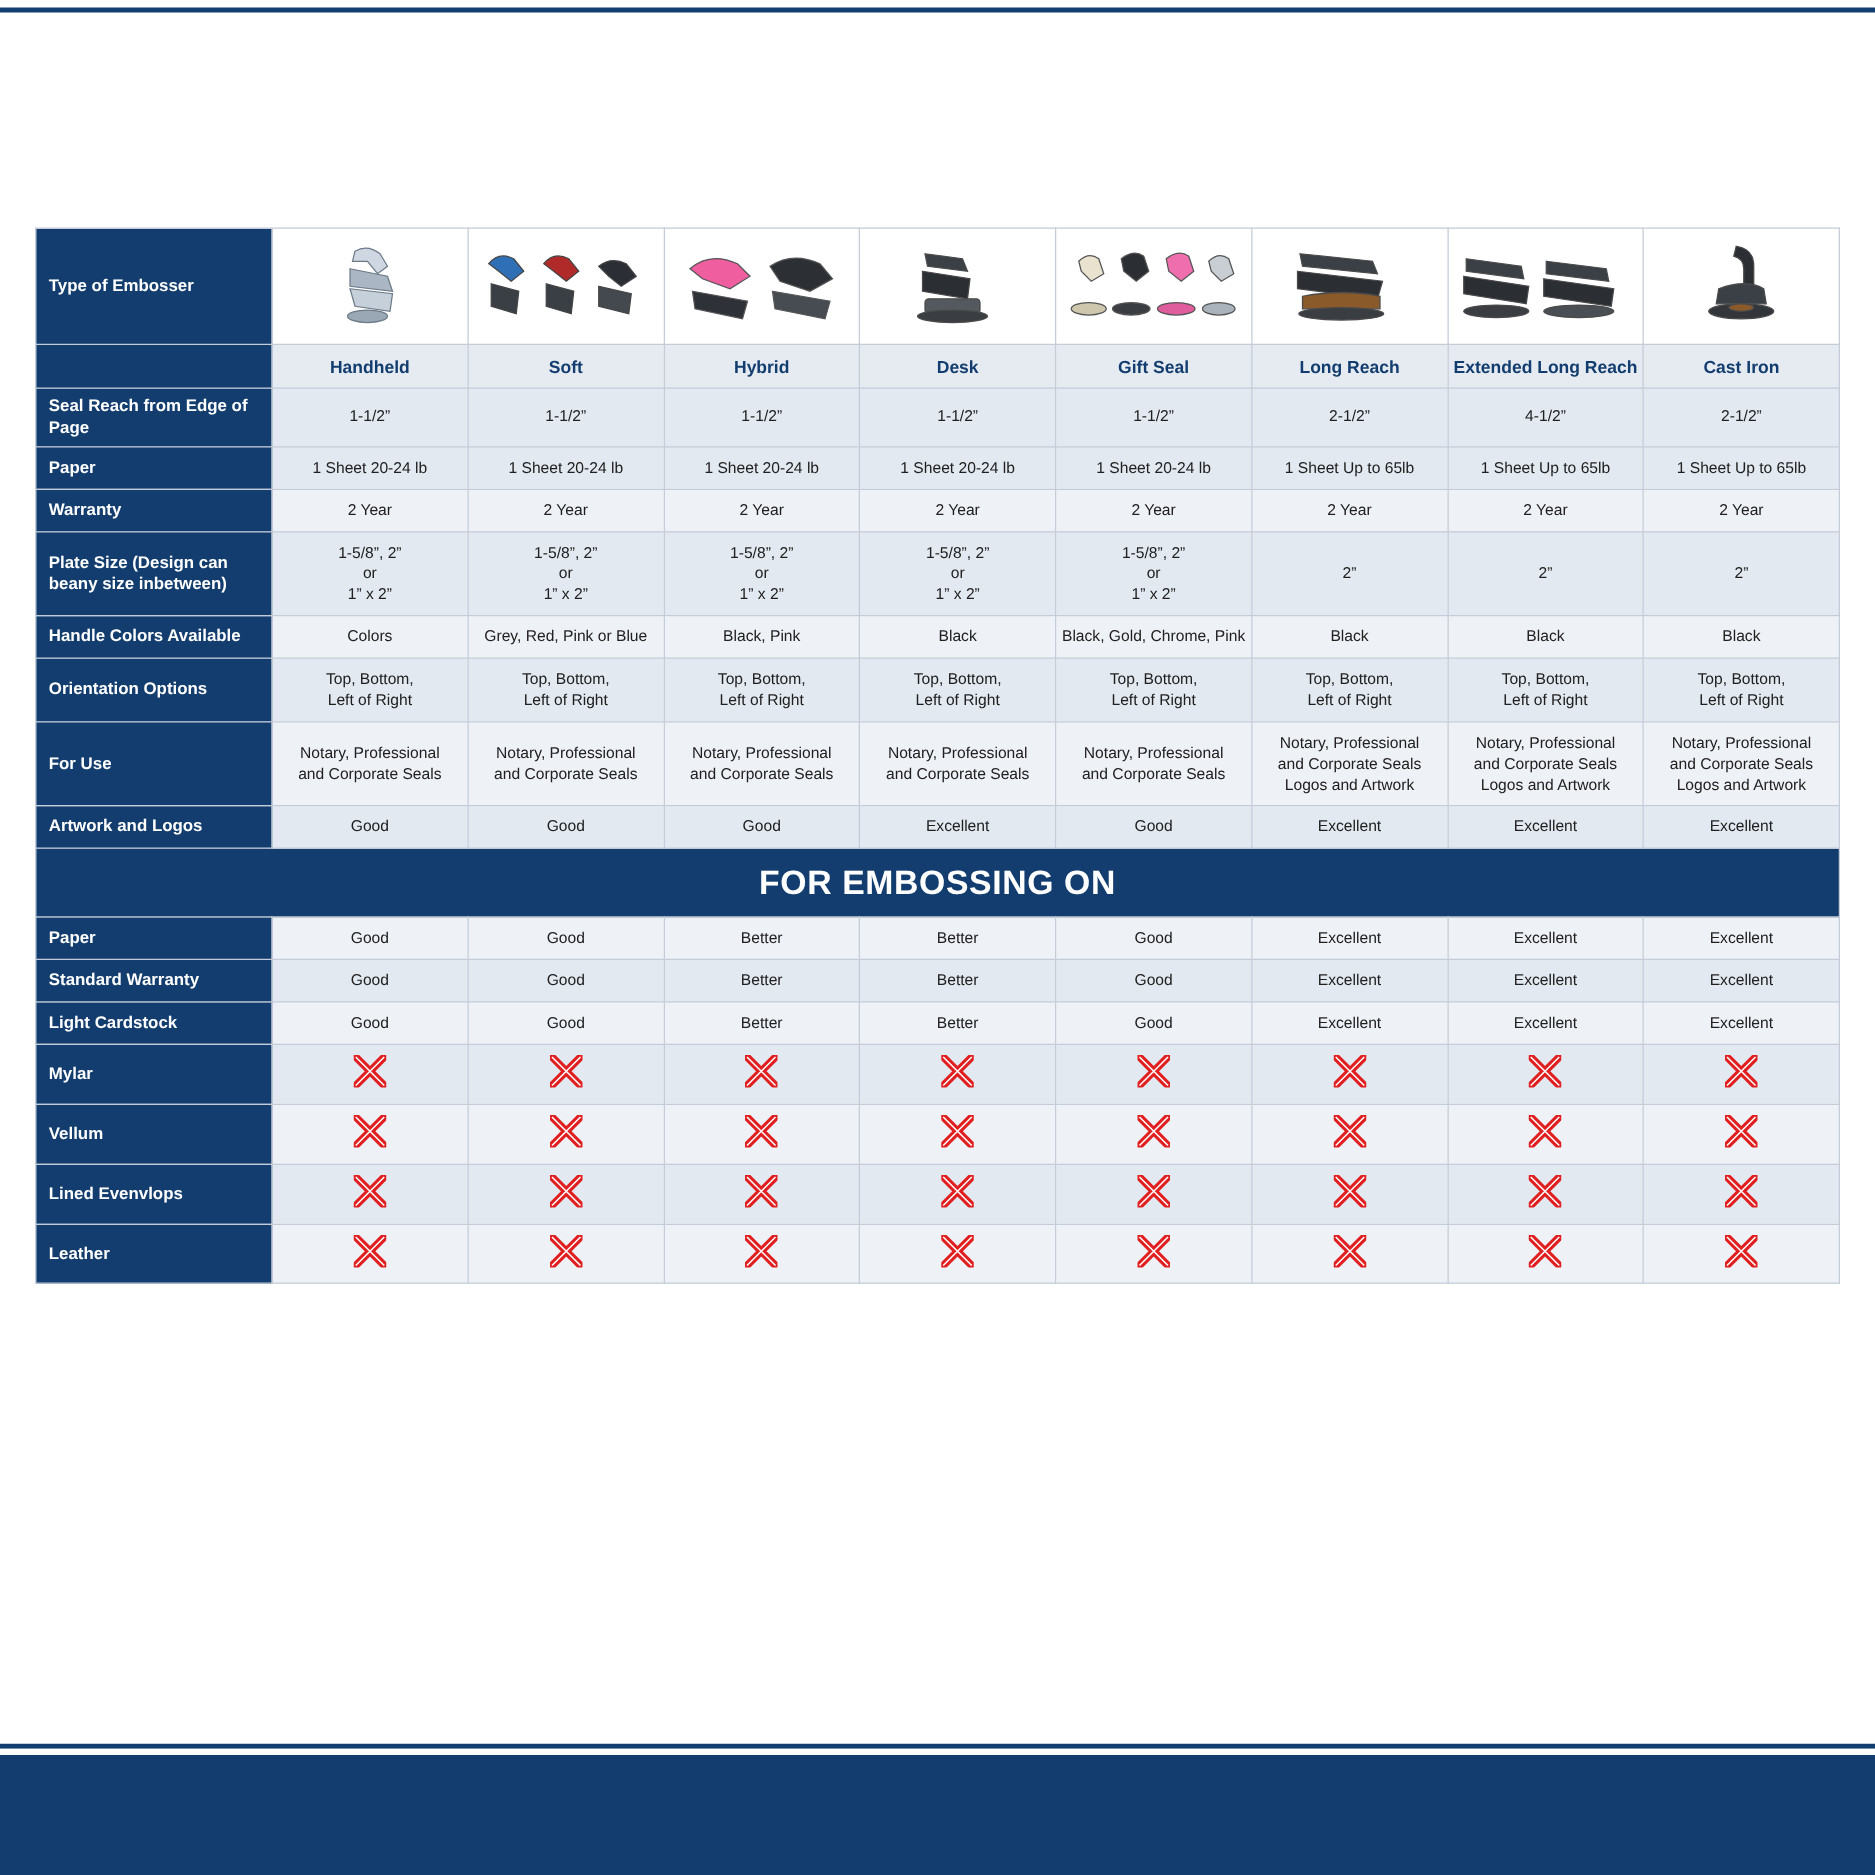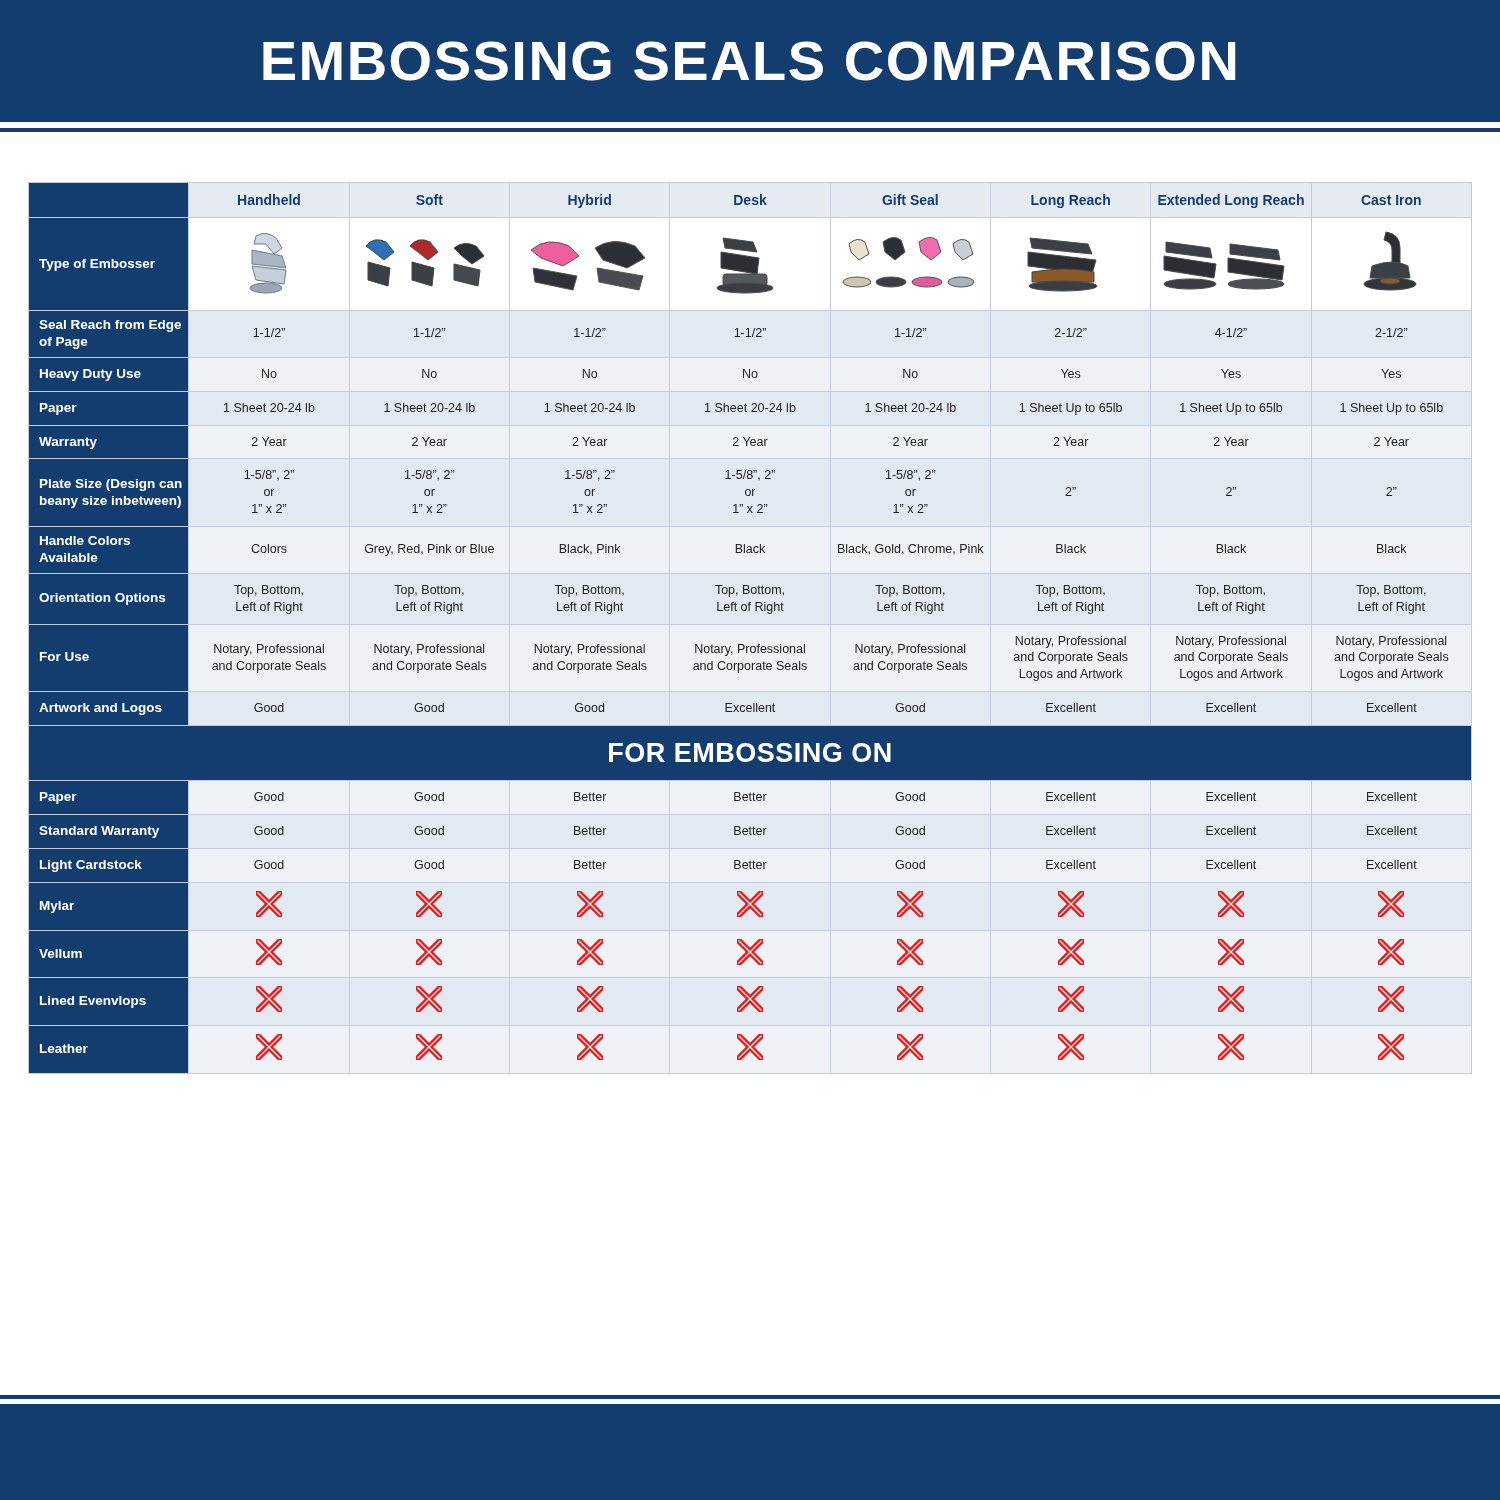--- a/index.html
+++ b/index.html
@@ -107,116 +107,113 @@
     width:26px;height:26px;
     position:relative;
   }
   .xmark svg{display:block;}
 </style>
 </head>
 <body>
 
 <div class="page">
 
-  <div class="header">
-    <div class="header-title">EMBOSSING SEALS COMPARISON</div>
-  </div>
   <div class="header-rule"></div>
   <div class="header-rule2"></div>
 
   <div class="table-wrap">
     <table class="cmp">
       <tbody id="tbody">
+          <tr>
+            <td class="rowlabel">Type of Embosser</td>
+            <td class="img-cell"><svg width="150" height="76" viewBox="0 0 150 76">
+                <g fill="#b9c3cf" stroke="#6d7a88" stroke-width="1">
+                  <path d="M62 12 q10 -6 20 2 l6 10 -8 6 -8 -10 -12 0z" fill="#cfd8e2"></path>
+                  <path d="M58 26 l30 6 4 12 -34 -4z" fill="#aab6c4"></path>
+                  <path d="M58 42 l34 4 -2 14 -28 -4z" fill="#c6d0db"></path>
+                  <ellipse cx="72" cy="64" rx="16" ry="5" fill="#9aa7b5"></ellipse>
+                </g>
+              </svg></td>
+            <td class="img-cell"><svg width="150" height="76" viewBox="0 0 150 76">
+                <g stroke="#444" stroke-width="1">
+                  <path d="M12 22 q8 -10 20 -4 l8 10 -10 8 -10 -8z" fill="#2f6fb5"></path>
+                  <path d="M14 38 l22 6 -2 18 -20 -6z" fill="#3a3f46"></path>
+                  <path d="M56 22 q8 -10 20 -4 l8 10 -10 8 -10 -8z" fill="#b02a2a"></path>
+                  <path d="M58 38 l22 6 -2 18 -20 -6z" fill="#3a3f46"></path>
+                  <path d="M100 24 q10 -8 22 -2 l8 10 -12 8 -10 -8z" fill="#2b2f35"></path>
+                  <path d="M100 40 l26 6 -2 16 -24 -6z" fill="#44494f"></path>
+                </g>
+              </svg></td>
+            <td class="img-cell"><svg width="150" height="76" viewBox="0 0 150 76">
+                <g stroke="#555" stroke-width="1">
+                  <path d="M16 26 q16 -14 38 -4 l10 10 -16 10 -22 -8z" fill="#ef5fa0"></path>
+                  <path d="M18 44 l44 8 -4 14 -38 -8z" fill="#2e3238"></path>
+                  <path d="M80 24 q18 -12 40 -2 l10 12 -18 10 -24 -8z" fill="#2c3035"></path>
+                  <path d="M82 44 l46 8 -4 14 -40 -8z" fill="#474c52"></path>
+                </g>
+              </svg></td>
+            <td class="img-cell"><svg width="150" height="76" viewBox="0 0 150 76">
+                <g stroke="#4a4a4a" stroke-width="1">
+                  <path d="M48 14 l30 4 4 10 -32 -4z" fill="#3b4046"></path>
+                  <path d="M46 28 l38 6 -2 16 -36 -6z" fill="#2b2f34"></path>
+                  <rect x="48" y="50" width="44" height="12" rx="3" fill="#54595f"></rect>
+                  <ellipse cx="70" cy="64" rx="28" ry="5" fill="#3a3e43"></ellipse>
+                </g>
+              </svg></td>
+            <td class="img-cell"><svg width="150" height="76" viewBox="0 0 150 76">
+                <g stroke="#555" stroke-width="1">
+                  <path d="M14 20 q8 -8 16 -2 l4 12 -10 6 -8 -8z" fill="#e8e2cf"></path>
+                  <ellipse cx="22" cy="58" rx="14" ry="5" fill="#cfc7ad"></ellipse>
+                  <path d="M48 18 q10 -8 18 -2 l4 12 -10 8 -10 -8z" fill="#2b2f34"></path>
+                  <ellipse cx="56" cy="58" rx="15" ry="5" fill="#3a3e43"></ellipse>
+                  <path d="M84 18 q10 -8 18 -2 l4 12 -10 8 -10 -8z" fill="#ef6fae"></path>
+                  <ellipse cx="92" cy="58" rx="15" ry="5" fill="#e05d9d"></ellipse>
+                  <path d="M118 20 q8 -8 16 -2 l4 12 -10 6 -8 -8z" fill="#c9ced4"></path>
+                  <ellipse cx="126" cy="58" rx="13" ry="5" fill="#aab2bb"></ellipse>
+                </g>
+              </svg></td>
+            <td class="img-cell"><svg width="150" height="76" viewBox="0 0 150 76">
+                <g stroke="#4a4a4a" stroke-width="1">
+                  <path d="M34 14 l58 6 4 10 -60 -6z" fill="#3b4046"></path>
+                  <path d="M32 28 l68 8 -4 14 -64 -8z" fill="#2b2f34"></path>
+                  <path d="M36 48 q34 -6 62 0 l0 10 -62 0z" fill="#8a5a2b"></path>
+                  <ellipse cx="67" cy="62" rx="34" ry="5" fill="#3a3e43"></ellipse>
+                </g>
+              </svg></td>
+            <td class="img-cell"><svg width="150" height="76" viewBox="0 0 150 76">
+                <g stroke="#4a4a4a" stroke-width="1">
+                  <path d="M10 18 l44 6 2 10 -46 -6z" fill="#3b4046"></path>
+                  <path d="M8 32 l52 8 -2 14 -50 -8z" fill="#2b2f34"></path>
+                  <ellipse cx="34" cy="60" rx="26" ry="5" fill="#3a3e43"></ellipse>
+                  <path d="M74 20 l48 6 2 10 -50 -6z" fill="#3b4046"></path>
+                  <path d="M72 34 l56 8 -2 14 -54 -8z" fill="#2b2f34"></path>
+                  <ellipse cx="100" cy="60" rx="28" ry="5" fill="#4a4f55"></ellipse>
+                </g>
+              </svg></td>
+            <td class="img-cell"><svg width="150" height="76" viewBox="0 0 150 76">
+                <g stroke="#4a4a4a" stroke-width="1">
+                  <path d="M70 8 q14 2 14 16 l0 18 -8 0 0 -16 q0 -8 -8 -10z" fill="#2b2f34"></path>
+                  <path d="M56 42 q22 -8 36 0 l2 12 -40 0z" fill="#3b4046"></path>
+                  <ellipse cx="74" cy="60" rx="26" ry="6" fill="#32363b"></ellipse>
+                  <ellipse cx="74" cy="57" rx="10" ry="3" fill="#8a5a2b"></ellipse>
+                </g>
+              </svg></td>
+          </tr>
           <tr>
             <td class="corner"></td>
             <th class="colhead">Handheld</th>
             <th class="colhead">Soft</th>
             <th class="colhead">Hybrid</th>
             <th class="colhead">Desk</th>
             <th class="colhead">Gift Seal</th>
             <th class="colhead">Long Reach</th>
             <th class="colhead">Extended Long Reach</th>
             <th class="colhead">Cast Iron</th>
           </tr>
           <tr>
-            <td class="rowlabel">Type of Embosser</td>
-            <td class="img-cell"><svg width="150" height="76" viewBox="0 0 150 76">
-                <g fill="#b9c3cf" stroke="#6d7a88" stroke-width="1">
-                  <path d="M62 12 q10 -6 20 2 l6 10 -8 6 -8 -10 -12 0z" fill="#cfd8e2"></path>
-                  <path d="M58 26 l30 6 4 12 -34 -4z" fill="#aab6c4"></path>
-                  <path d="M58 42 l34 4 -2 14 -28 -4z" fill="#c6d0db"></path>
-                  <ellipse cx="72" cy="64" rx="16" ry="5" fill="#9aa7b5"></ellipse>
-                </g>
-              </svg></td>
-            <td class="img-cell"><svg width="150" height="76" viewBox="0 0 150 76">
-                <g stroke="#444" stroke-width="1">
-                  <path d="M12 22 q8 -10 20 -4 l8 10 -10 8 -10 -8z" fill="#2f6fb5"></path>
-                  <path d="M14 38 l22 6 -2 18 -20 -6z" fill="#3a3f46"></path>
-                  <path d="M56 22 q8 -10 20 -4 l8 10 -10 8 -10 -8z" fill="#b02a2a"></path>
-                  <path d="M58 38 l22 6 -2 18 -20 -6z" fill="#3a3f46"></path>
-                  <path d="M100 24 q10 -8 22 -2 l8 10 -12 8 -10 -8z" fill="#2b2f35"></path>
-                  <path d="M100 40 l26 6 -2 16 -24 -6z" fill="#44494f"></path>
-                </g>
-              </svg></td>
-            <td class="img-cell"><svg width="150" height="76" viewBox="0 0 150 76">
-                <g stroke="#555" stroke-width="1">
-                  <path d="M16 26 q16 -14 38 -4 l10 10 -16 10 -22 -8z" fill="#ef5fa0"></path>
-                  <path d="M18 44 l44 8 -4 14 -38 -8z" fill="#2e3238"></path>
-                  <path d="M80 24 q18 -12 40 -2 l10 12 -18 10 -24 -8z" fill="#2c3035"></path>
-                  <path d="M82 44 l46 8 -4 14 -40 -8z" fill="#474c52"></path>
-                </g>
-              </svg></td>
-            <td class="img-cell"><svg width="150" height="76" viewBox="0 0 150 76">
-                <g stroke="#4a4a4a" stroke-width="1">
-                  <path d="M48 14 l30 4 4 10 -32 -4z" fill="#3b4046"></path>
-                  <path d="M46 28 l38 6 -2 16 -36 -6z" fill="#2b2f34"></path>
-                  <rect x="48" y="50" width="44" height="12" rx="3" fill="#54595f"></rect>
-                  <ellipse cx="70" cy="64" rx="28" ry="5" fill="#3a3e43"></ellipse>
-                </g>
-              </svg></td>
-            <td class="img-cell"><svg width="150" height="76" viewBox="0 0 150 76">
-                <g stroke="#555" stroke-width="1">
-                  <path d="M14 20 q8 -8 16 -2 l4 12 -10 6 -8 -8z" fill="#e8e2cf"></path>
-                  <ellipse cx="22" cy="58" rx="14" ry="5" fill="#cfc7ad"></ellipse>
-                  <path d="M48 18 q10 -8 18 -2 l4 12 -10 8 -10 -8z" fill="#2b2f34"></path>
-                  <ellipse cx="56" cy="58" rx="15" ry="5" fill="#3a3e43"></ellipse>
-                  <path d="M84 18 q10 -8 18 -2 l4 12 -10 8 -10 -8z" fill="#ef6fae"></path>
-                  <ellipse cx="92" cy="58" rx="15" ry="5" fill="#e05d9d"></ellipse>
-                  <path d="M118 20 q8 -8 16 -2 l4 12 -10 6 -8 -8z" fill="#c9ced4"></path>
-                  <ellipse cx="126" cy="58" rx="13" ry="5" fill="#aab2bb"></ellipse>
-                </g>
-              </svg></td>
-            <td class="img-cell"><svg width="150" height="76" viewBox="0 0 150 76">
-                <g stroke="#4a4a4a" stroke-width="1">
-                  <path d="M34 14 l58 6 4 10 -60 -6z" fill="#3b4046"></path>
-                  <path d="M32 28 l68 8 -4 14 -64 -8z" fill="#2b2f34"></path>
-                  <path d="M36 48 q34 -6 62 0 l0 10 -62 0z" fill="#8a5a2b"></path>
-                  <ellipse cx="67" cy="62" rx="34" ry="5" fill="#3a3e43"></ellipse>
-                </g>
-              </svg></td>
-            <td class="img-cell"><svg width="150" height="76" viewBox="0 0 150 76">
-                <g stroke="#4a4a4a" stroke-width="1">
-                  <path d="M10 18 l44 6 2 10 -46 -6z" fill="#3b4046"></path>
-                  <path d="M8 32 l52 8 -2 14 -50 -8z" fill="#2b2f34"></path>
-                  <ellipse cx="34" cy="60" rx="26" ry="5" fill="#3a3e43"></ellipse>
-                  <path d="M74 20 l48 6 2 10 -50 -6z" fill="#3b4046"></path>
-                  <path d="M72 34 l56 8 -2 14 -54 -8z" fill="#2b2f34"></path>
-                  <ellipse cx="100" cy="60" rx="28" ry="5" fill="#4a4f55"></ellipse>
-                </g>
-              </svg></td>
-            <td class="img-cell"><svg width="150" height="76" viewBox="0 0 150 76">
-                <g stroke="#4a4a4a" stroke-width="1">
-                  <path d="M70 8 q14 2 14 16 l0 18 -8 0 0 -16 q0 -8 -8 -10z" fill="#2b2f34"></path>
-                  <path d="M56 42 q22 -8 36 0 l2 12 -40 0z" fill="#3b4046"></path>
-                  <ellipse cx="74" cy="60" rx="26" ry="6" fill="#32363b"></ellipse>
-                  <ellipse cx="74" cy="57" rx="10" ry="3" fill="#8a5a2b"></ellipse>
-                </g>
-              </svg></td>
-          </tr>
-          <tr>
             <td class="rowlabel">Seal Reach from Edge of Page</td>
             <td class="cell alt">
               <div>1-1/2”</div>
             </td>
             <td class="cell alt">
               <div>1-1/2”</div>
             </td>
             <td class="cell alt">
               <div>1-1/2”</div>
             </td>
@@ -227,47 +224,20 @@
               <div>1-1/2”</div>
             </td>
             <td class="cell alt">
               <div>2-1/2”</div>
             </td>
             <td class="cell alt">
               <div>4-1/2”</div>
             </td>
             <td class="cell alt">
               <div>2-1/2”</div>
-            </td>
-          </tr>
-          <tr>
-            <td class="rowlabel">Heavy Duty Use</td>
-            <td class="cell">
-              <div>No</div>
-            </td>
-            <td class="cell">
-              <div>No</div>
-            </td>
-            <td class="cell">
-              <div>No</div>
-            </td>
-            <td class="cell">
-              <div>No</div>
-            </td>
-            <td class="cell">
-              <div>No</div>
-            </td>
-            <td class="cell">
-              <div>Yes</div>
-            </td>
-            <td class="cell">
-              <div>Yes</div>
-            </td>
-            <td class="cell">
-              <div>Yes</div>
             </td>
           </tr>
           <tr>
             <td class="rowlabel">Paper</td>
             <td class="cell alt">
               <div>1 Sheet 20-24 lb</div>
             </td>
             <td class="cell alt">
               <div>1 Sheet 20-24 lb</div>
             </td>

